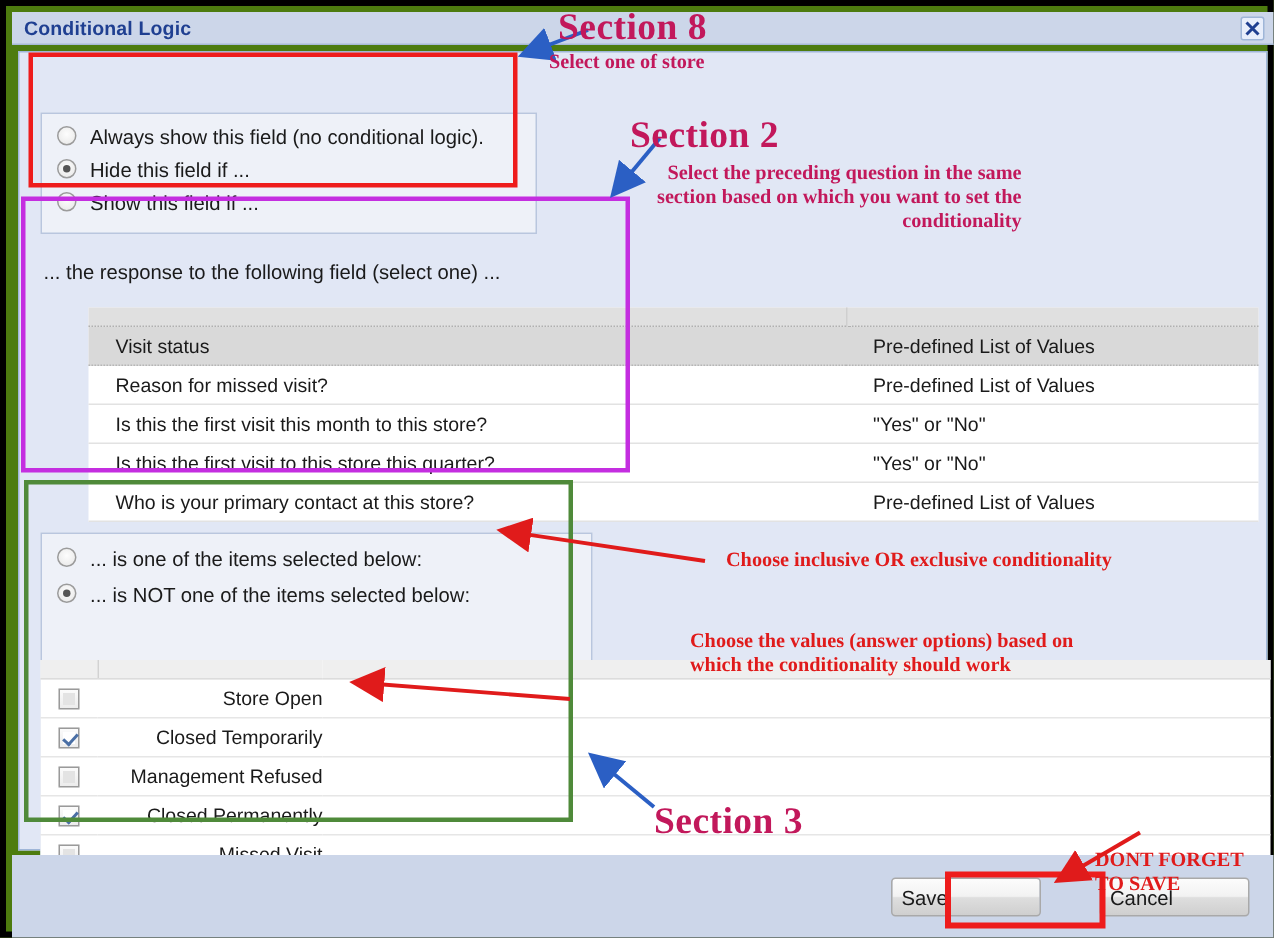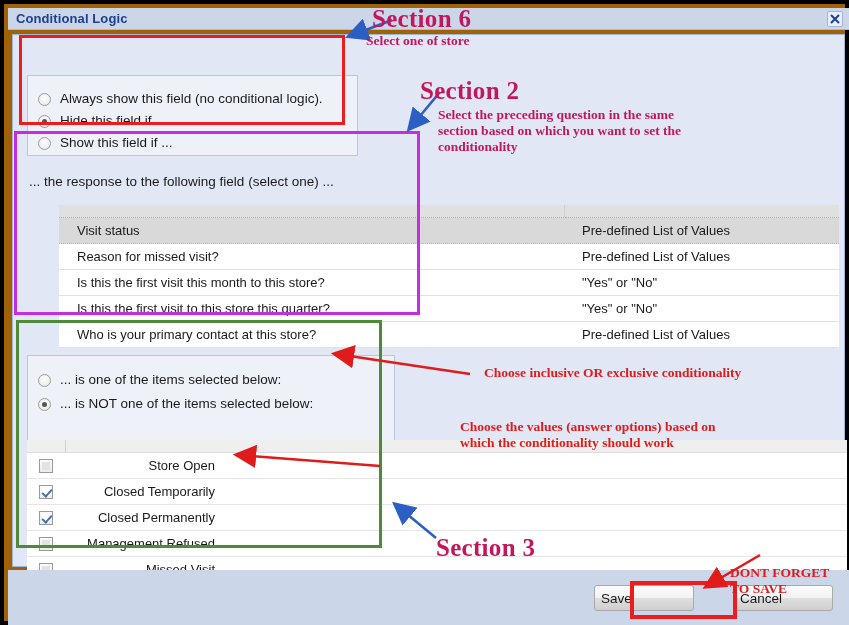--- a/index.html
+++ b/index.html
@@ -12,21 +12,21 @@
     height: 625px;
     overflow: hidden;
     font-family: "Liberation Sans", sans-serif;
   }
 
   
   #window {
     position: absolute;
     left: 0; top: 0;
     width: 849px; height: 625px;
-    background: #a16207;
+    background: #4d7c0f;
     border: 4px solid #000;
     box-sizing: border-box;
   }
   #titlebar {
     position: absolute;
     left: 4px; top: 4px;
     width: 841px; height: 22px;
     background: #ccd6e9;
     border-bottom: 1px solid #a8bad6;
     box-sizing: border-box;
@@ -75,21 +75,21 @@
     width: 331px; height: 81px;
     background: #eef1f8;
     border: 1px solid #b9c6de;
     box-sizing: border-box;
   }
   .radio-row {
     position: absolute;
     left: 10px;
     height: 22px;
     display: flex;
-    align-items: flex-end;
+    align-items: flex-start;
     white-space: nowrap;
     cursor: pointer;
   }
   .radio {
     width: 13px; height: 13px;
     border-radius: 50%;
     border: 1px solid #9b9b9b;
     background: radial-gradient(circle at 50% 40%, #fdfdfd 0%, #e6e6e6 100%);
     box-sizing: border-box;
     margin-right: 9px;
@@ -345,27 +345,27 @@
           <td class="cbcell"><span class="checkbox"></span></td>
           <td class="lbcell">Store Open</td>
           <td></td>
         </tr>
         <tr>
           <td class="cbcell"><span class="checkbox checked"></span></td>
           <td class="lbcell">Closed Temporarily</td>
           <td></td>
         </tr>
         <tr>
+          <td class="cbcell"><span class="checkbox"></span></td>
+          <td class="lbcell">Management Refused</td>
+          <td></td>
+        </tr>
+        <tr>
           <td class="cbcell"><span class="checkbox checked"></span></td>
           <td class="lbcell">Closed Permanently</td>
-          <td></td>
-        </tr>
-        <tr>
-          <td class="cbcell"><span class="checkbox"></span></td>
-          <td class="lbcell">Management Refused</td>
           <td></td>
         </tr>
         <tr>
           <td class="cbcell"><span class="checkbox"></span></td>
           <td class="lbcell">Missed Visit</td>
           <td></td>
         </tr>
       </tbody>
     </table>
 
@@ -400,25 +400,25 @@
 
     <line x1="436" y1="538" x2="396" y2="505" stroke="#2b5fc4" stroke-width="2.6" marker-end="url(#ah-blue)"></line>
 
     <line x1="470" y1="374" x2="336" y2="354" stroke="#e01b1b" stroke-width="2.6" marker-end="url(#ah-red)"></line>
 
     <line x1="380" y1="466" x2="238" y2="455" stroke="#e01b1b" stroke-width="2.6" marker-end="url(#ah-red)"></line>
 
     <line x1="760" y1="555" x2="707" y2="586" stroke="#e01b1b" stroke-width="2.6" marker-end="url(#ah-red)"></line>
   </svg>
 
-  <div class="ann big" style="left:372px; top:4px;">Section 6</div>
+  <div class="ann big" style="left:372px; top:4px;">Section 8</div>
   <div class="ann sub" style="left:366px; top:33px;">Select one of store</div>
 
   <div class="ann big" style="left:420px; top:76px;">Section 2</div>
-  <div class="ann sub" style="left:438px; top:107px;">Select the preceding question in the same
+  <div class="ann sub" style="left:438px; top:107px;text-align:right;">Select the preceding question in the same
 section based on which you want to set the
 conditionality</div>
 
   <div class="ann big" style="left:436px; top:533px;">Section 3</div>
 
   <div class="ann red" style="left:460px; top:419px;">Choose the values (answer options) based on
 which the conditionality should work</div>
   <div class="ann red" style="left:484px; top:365px;">Choose inclusive OR exclusive conditionality</div>
   <div class="ann redb" style="left:730px; top:528px;margin-top:37px;">DONT FORGET
 TO SAVE</div>

